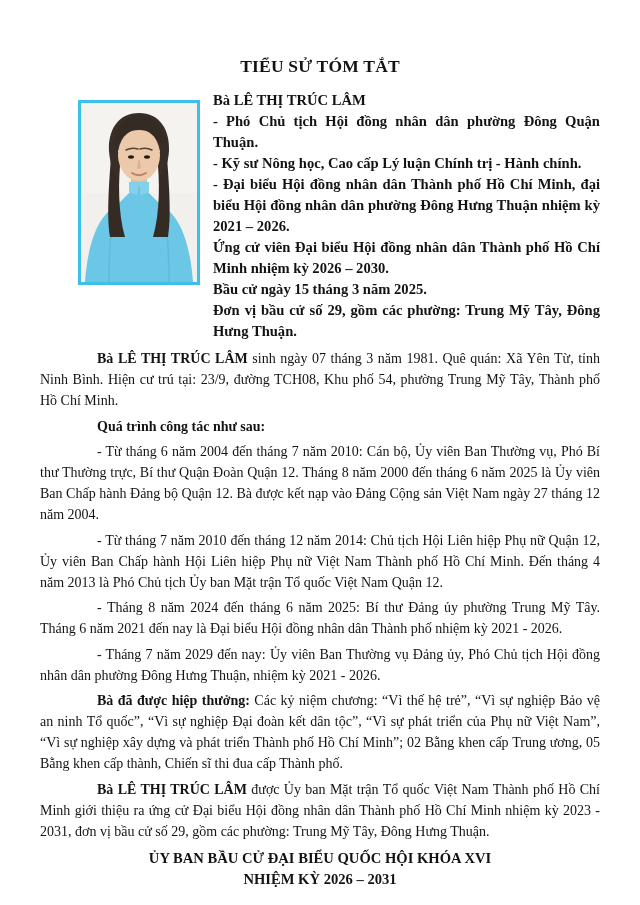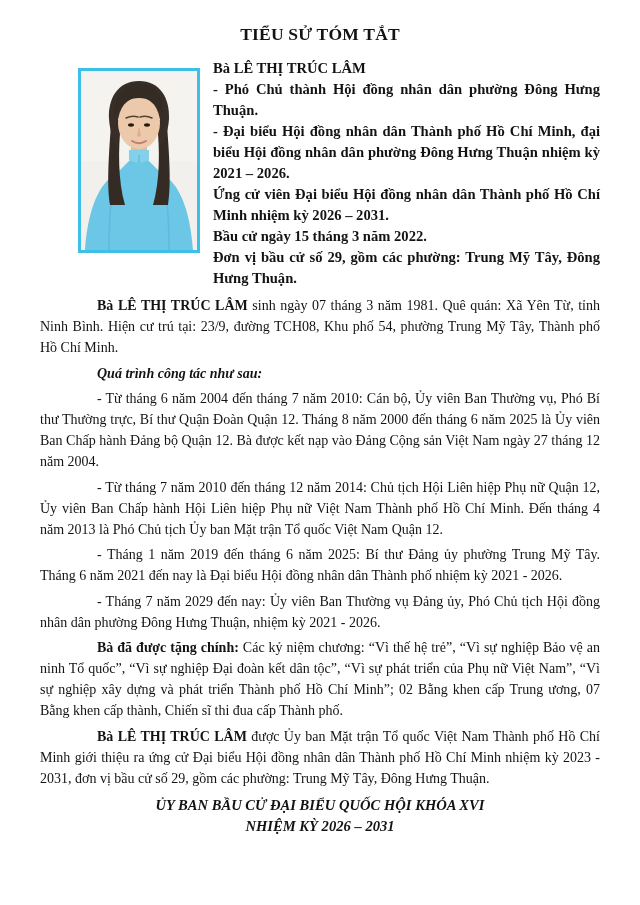--- a/index.html
+++ b/index.html
@@ -1,42 +1,42 @@
 <!DOCTYPE html>
 <html><head>
 <meta charset="utf-8">
 <style>
   html,body{margin:0;padding:0;}
   body{
     width:640px;height:905px;overflow:hidden;background:#ffffff;color:#131313;
     font-family:"Liberation Serif","DejaVu Serif",serif;
   }
-  .page{position:relative;width:640px;height:905px;box-sizing:border-box;padding:24px 40px 0 40px;}
+  .page{position:relative;width:640px;height:905px;box-sizing:border-box;padding:56px 40px 0 40px;}
   .doc-title{
     text-align:center;font-weight:bold;font-size:17.5px;letter-spacing:.2px;margin:0 0 13px 0;
   }
   .header-row{display:flex;align-items:flex-start;margin:0 0 6px 0;}
   .photo-frame{
     flex:0 0 auto;margin-left:38px;margin-top:10px;
     width:116px;height:179px;border:3px solid #3cc0e8;background:#f2f0ed;
   }
   .photo-frame svg{display:block;width:116px;height:179px;}
   .profile-col{
     flex:1 1 auto;margin-left:13px;font-weight:bold;font-size:14.6px;line-height:21px;
     text-align:justify;
   }
   .profile-col p{margin:0;}
   .body-text{font-size:14px;line-height:21px;text-align:justify;}
   .body-text p{margin:0 0 4.5px 0;text-indent:57px;}
   .lead-bold{font-weight:bold;}
-  .career-heading{font-weight:bold;font-style:italic;}
+  .career-heading{font-weight:bold;}
   .footer-block{
     text-align:center;font-weight:bold;font-size:14.6px;line-height:21px;margin-top:6px;
   }
-  .footer-block p{margin:0;font-style:italic;}
+  .footer-block p{margin:0;}
 </style>
 </head>
 <body>
 
 <div class="page">
 
   <h1 class="doc-title">TIỂU SỬ TÓM TẮT</h1>
 
   <div class="header-row">
     <div class="photo-frame">
@@ -65,36 +65,37 @@
         <ellipse cx="50" cy="54" rx="3" ry="1.7" fill="#27190f"></ellipse>
         <ellipse cx="66" cy="54" rx="3" ry="1.7" fill="#27190f"></ellipse>
 
         <path d="M57.5,57 l-1.5,8 q2,1.6 4,0 l-1.5,-8 Z" fill="#ddb190"></path>
 
         <path d="M51,70 q7,4.5 14,0" stroke="#bd7f70" stroke-width="2" fill="none" stroke-linecap="round"></path>
       </svg>
     </div>
     <div class="profile-col">
       <p>Bà LÊ THỊ TRÚC LÂM</p>
-      <p>- Phó Chủ thành Hội đồng nhân dân phường Đông Hưng Thuận.</p>
+      <p>- Phó Chủ tịch Hội đồng nhân dân phường Đông Quận Thuận.</p>
+      <p>- Kỹ sư Nông học, Cao cấp Lý luận Chính trị - Hành chính.</p>
       <p>- Đại biểu Hội đồng nhân dân Thành phố Hồ Chí Minh, đại biểu Hội đồng nhân dân phường Đông Hưng Thuận nhiệm kỳ 2021 – 2026.</p>
-      <p>Ứng cử viên Đại biểu Hội đồng nhân dân Thành phố Hồ Chí Minh nhiệm kỳ 2026 – 2031.</p>
-      <p>Bầu cử ngày 15 tháng 3 năm 2022.</p>
+      <p>Ứng cử viên Đại biểu Hội đồng nhân dân Thành phố Hồ Chí Minh nhiệm kỳ 2026 – 2030.</p>
+      <p>Bầu cử ngày 15 tháng 3 năm 2025.</p>
       <p>Đơn vị bầu cử số 29, gồm các phường: Trung Mỹ Tây, Đông Hưng Thuận.</p>
     </div>
   </div>
 
   <div class="body-text">
     <p><span class="lead-bold">Bà LÊ THỊ TRÚC LÂM</span><span> sinh ngày 07 tháng 3 năm 1981. Quê quán: Xã Yên Từ, tỉnh Ninh Bình. Hiện cư trú tại: 23/9, đường TCH08, Khu phố 54, phường Trung Mỹ Tây, Thành phố Hồ Chí Minh.</span></p>
     <p><span class="career-heading">Quá trình công tác như sau:</span></p>
     <p>- Từ tháng 6 năm 2004 đến tháng 7 năm 2010: Cán bộ, Ủy viên Ban Thường vụ, Phó Bí thư Thường trực, Bí thư Quận Đoàn Quận 12. Tháng 8 năm 2000 đến tháng 6 năm 2025 là Ủy viên Ban Chấp hành Đảng bộ Quận 12. Bà được kết nạp vào Đảng Cộng sản Việt Nam ngày 27 tháng 12 năm 2004.</p>
     <p>- Từ tháng 7 năm 2010 đến tháng 12 năm 2014: Chủ tịch Hội Liên hiệp Phụ nữ Quận 12, Ủy viên Ban Chấp hành Hội Liên hiệp Phụ nữ Việt Nam Thành phố Hồ Chí Minh. Đến tháng 4 năm 2013 là Phó Chủ tịch Ủy ban Mặt trận Tổ quốc Việt Nam Quận 12.</p>
-    <p>- Tháng 1 năm 2019 đến tháng 6 năm 2025: Bí thư Đảng ủy phường Trung Mỹ Tây. Tháng 6 năm 2021 đến nay là Đại biểu Hội đồng nhân dân Thành phố nhiệm kỳ 2021 - 2026.</p>
+    <p>- Tháng 8 năm 2024 đến tháng 6 năm 2025: Bí thư Đảng ủy phường Trung Mỹ Tây. Tháng 6 năm 2021 đến nay là Đại biểu Hội đồng nhân dân Thành phố nhiệm kỳ 2021 - 2026.</p>
     <p>- Tháng 7 năm 2029 đến nay: Ủy viên Ban Thường vụ Đảng ủy, Phó Chủ tịch Hội đồng nhân dân phường Đông Hưng Thuận, nhiệm kỳ 2021 - 2026.</p>
-    <p><span class="lead-bold">Bà đã được tặng chính:</span><span> Các kỷ niệm chương: “Vì thế hệ trẻ”, “Vì sự nghiệp Bảo vệ an ninh Tổ quốc”, “Vì sự nghiệp Đại đoàn kết dân tộc”, “Vì sự phát triển của Phụ nữ Việt Nam”, “Vì sự nghiệp xây dựng và phát triển Thành phố Hồ Chí Minh”; 02 Bằng khen cấp Trung ương, 07 Bằng khen cấp thành, Chiến sĩ thi đua cấp Thành phố.</span></p>
+    <p><span class="lead-bold">Bà đã được hiệp thưởng:</span><span> Các kỷ niệm chương: “Vì thế hệ trẻ”, “Vì sự nghiệp Bảo vệ an ninh Tổ quốc”, “Vì sự nghiệp Đại đoàn kết dân tộc”, “Vì sự phát triển của Phụ nữ Việt Nam”, “Vì sự nghiệp xây dựng và phát triển Thành phố Hồ Chí Minh”; 02 Bằng khen cấp Trung ương, 05 Bằng khen cấp thành, Chiến sĩ thi đua cấp Thành phố.</span></p>
     <p><span class="lead-bold">Bà LÊ THỊ TRÚC LÂM</span><span> được Ủy ban Mặt trận Tổ quốc Việt Nam Thành phố Hồ Chí Minh giới thiệu ra ứng cử Đại biểu Hội đồng nhân dân Thành phố Hồ Chí Minh nhiệm kỳ 2023 - 2031, đơn vị bầu cử số 29, gồm các phường: Trung Mỹ Tây, Đông Hưng Thuận.</span></p>
   </div>
 
   <div class="footer-block">
     <p>ỦY BAN BẦU CỬ ĐẠI BIỂU QUỐC HỘI KHÓA XVI</p>
     <p>NHIỆM KỲ 2026 – 2031</p>
   </div>
 
 </div>
 

